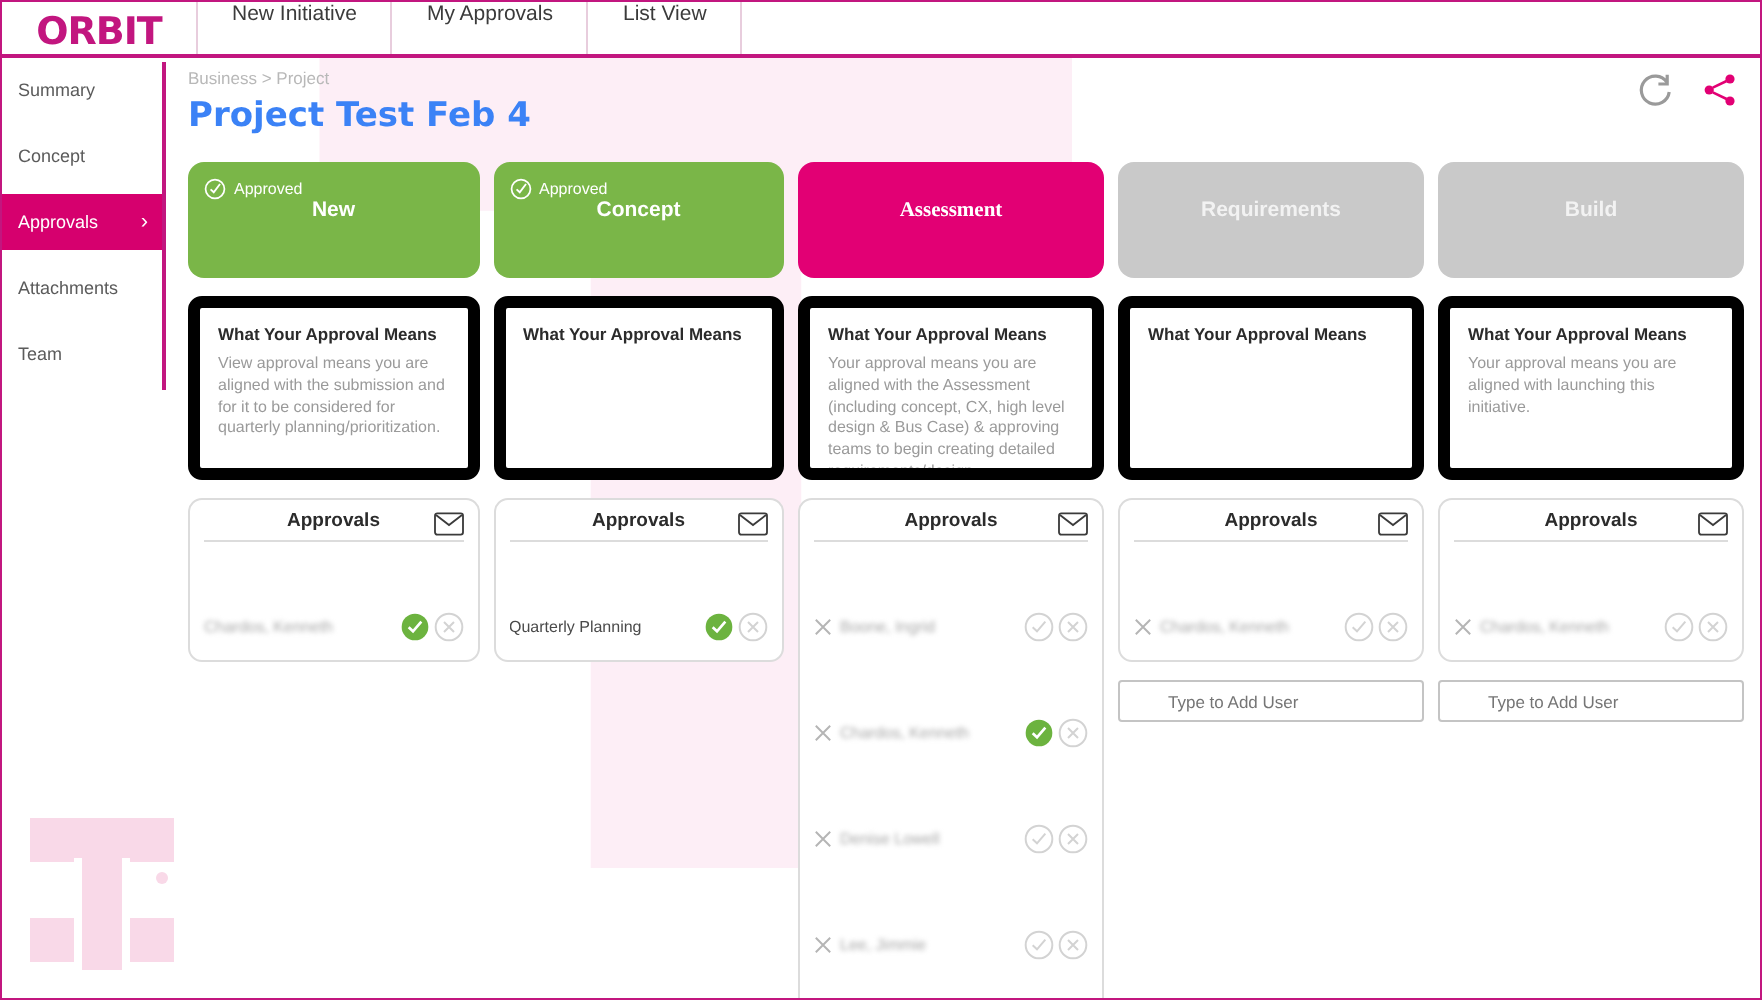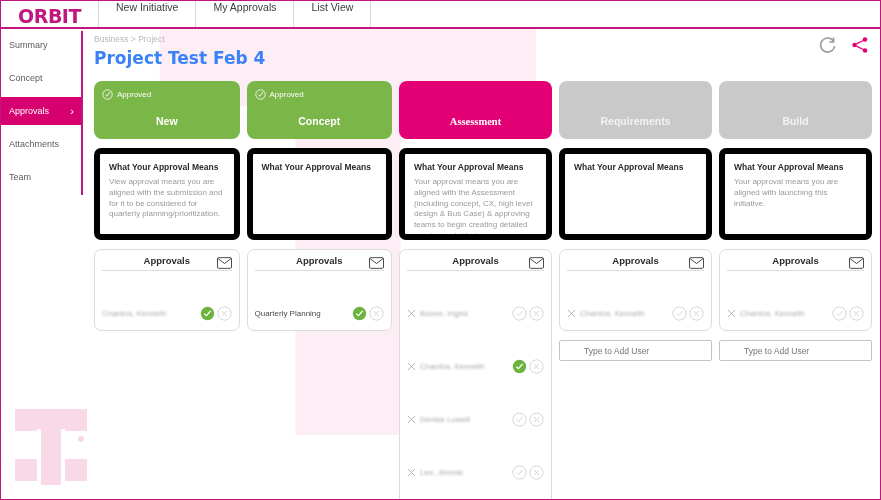--- a/index.html
+++ b/index.html
@@ -88,21 +88,21 @@
   .cols {
     position: absolute; left: 93px; top: 80px;
     width: 778px; display: flex; gap: 7px; z-index: 3;
   }
   .col { width: 153px; display: flex; flex-direction: column; }
 
   
   .stage {
     height: 58px; border-radius: 8px; position: relative;
     display: flex; align-items: flex-end; justify-content: center;
-    padding-bottom: 12px;
+    padding-bottom: 28px;
   }
   .stage.green { background: #7ab648; }
   .stage.pink  { background: #e20074; font-family: Liberation Serif, serif; }
   .stage.gray  { background: #c9c9c9; }
   .stage-name { font-size: 10.5px; font-weight: bold; color: #fff; }
   .stage.gray .stage-name { color: #f2f2f2; }
   .stage-approved {
     position: absolute; left: 8px; top: 8px;
     display: flex; align-items: center; gap: 4px;
   }

